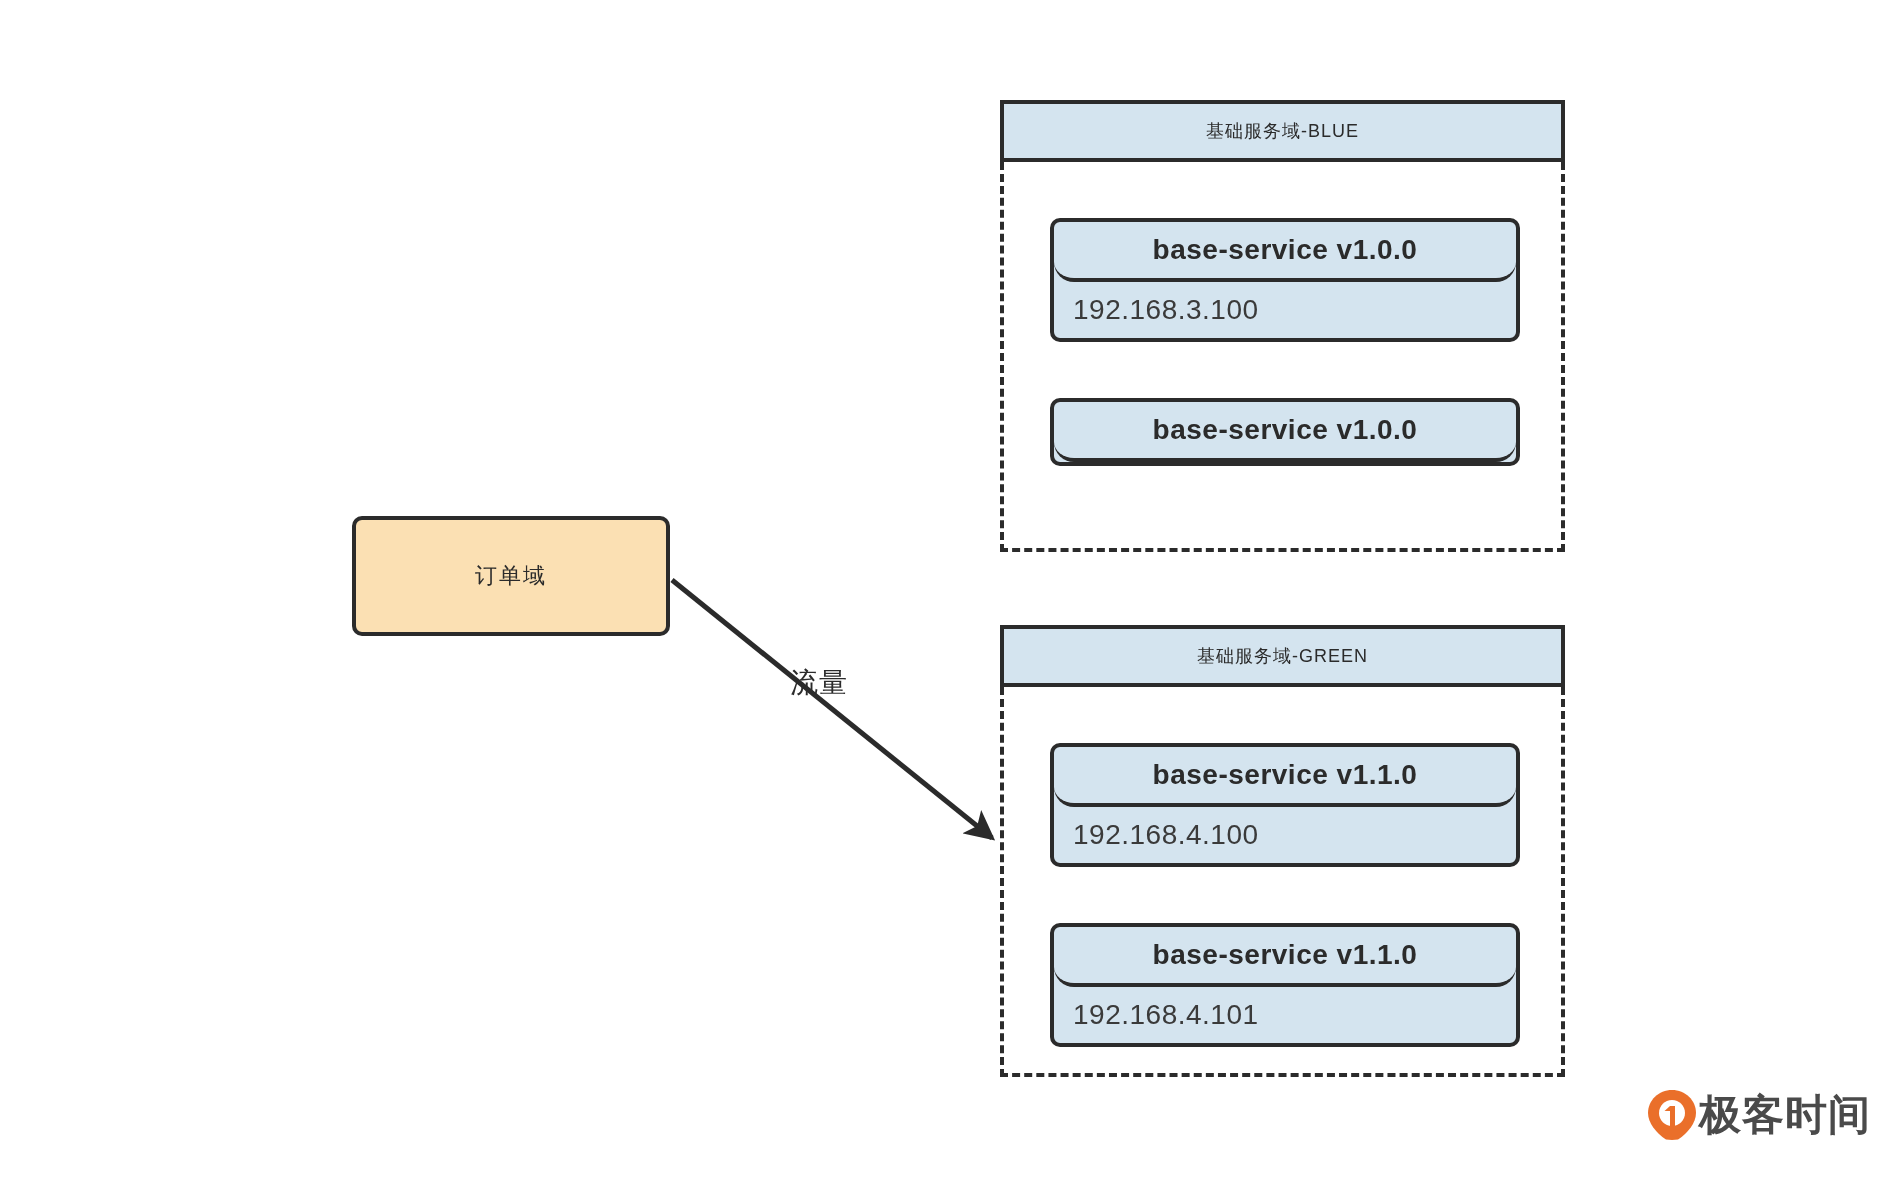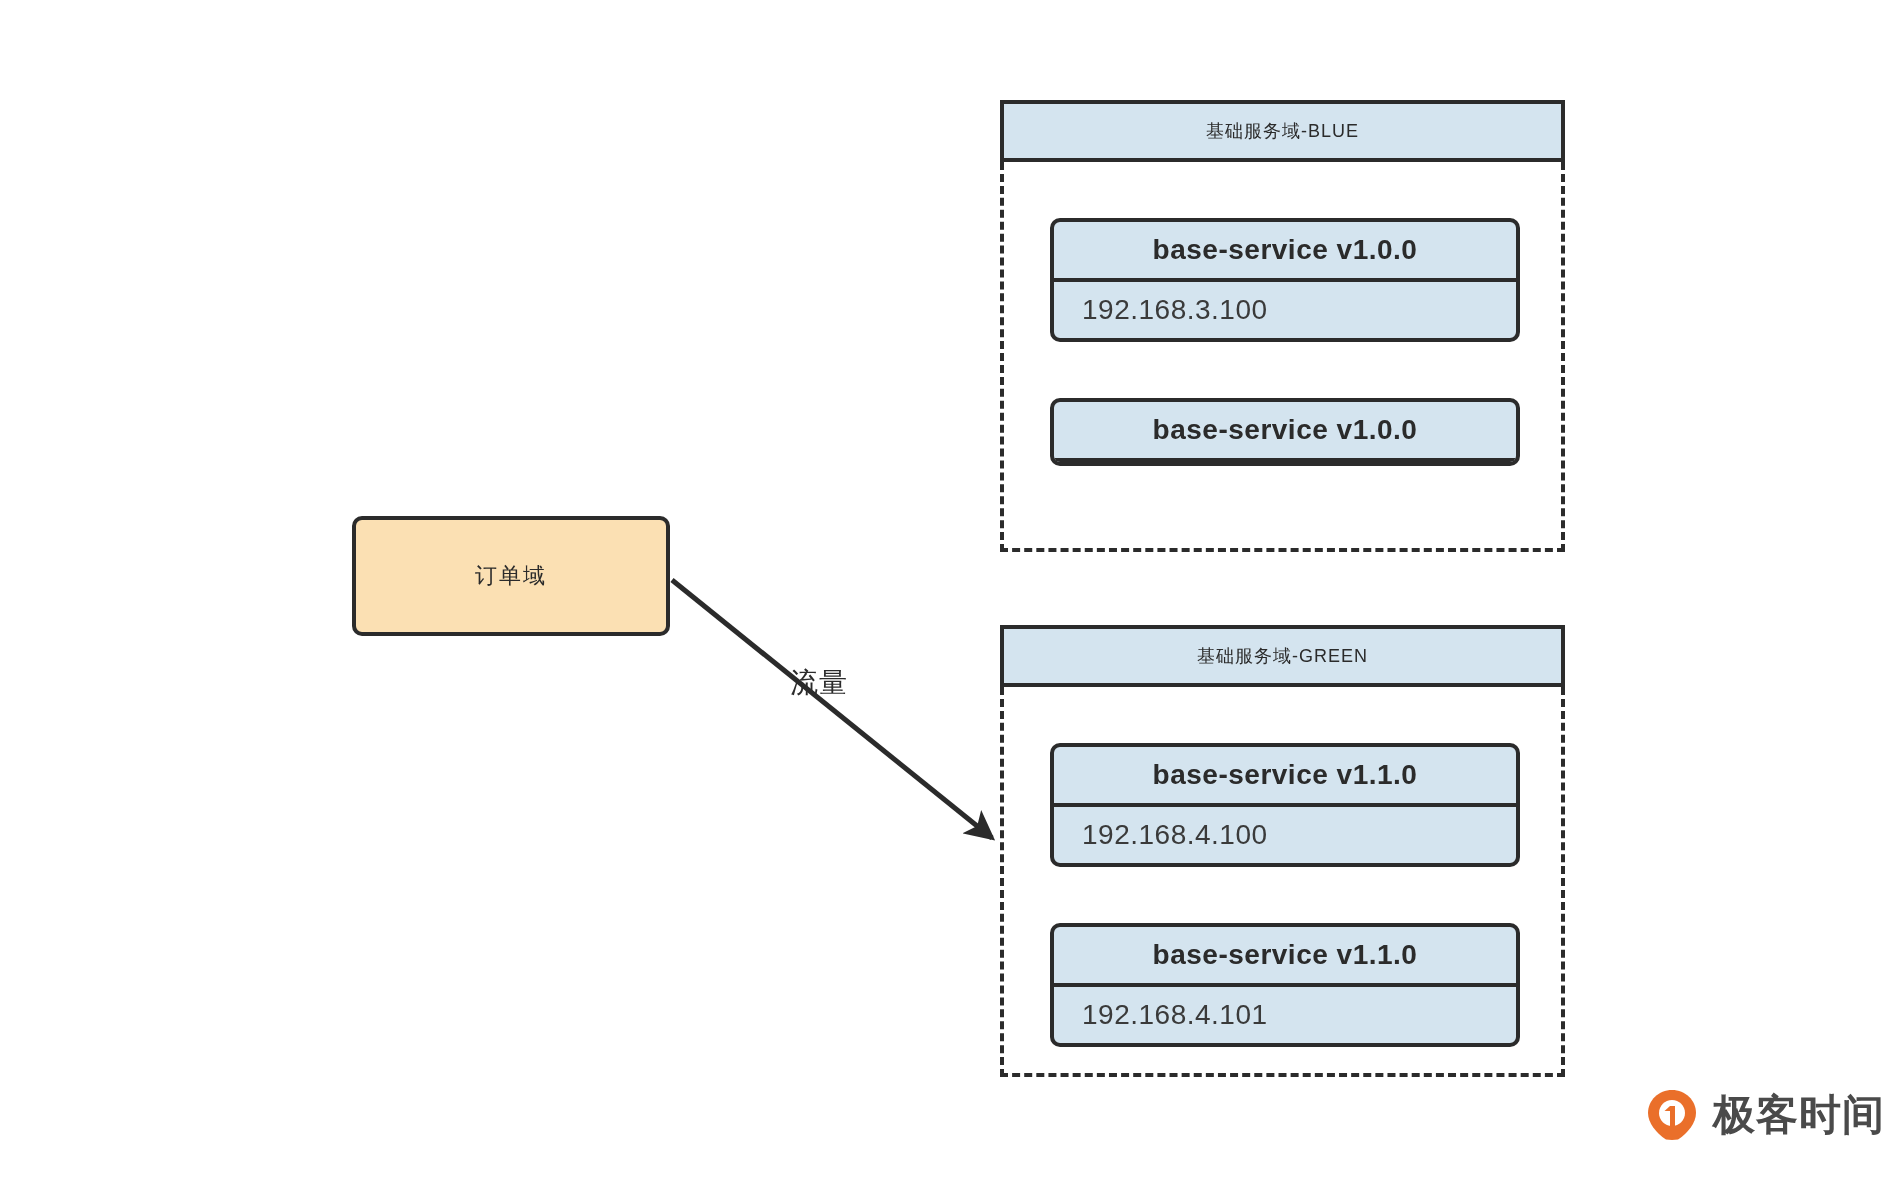--- a/index.html
+++ b/index.html
@@ -75,26 +75,27 @@
   .service-title {
     height: 56px;
     display: flex;
     align-items: center;
     justify-content: center;
     font-size: 28px;
     font-weight: bold;
     color: #2b2b2b;
     border-bottom: 4px solid #2b2b2b;
     letter-spacing: 0.5px;
+    border-radius: 20px;
   }
   .service-ip {
     height: 56px;
     display: flex;
     align-items: center;
-    padding-left: 28px;
+    padding-left: 19px;
     font-size: 28px;
     color: #3a3a3a;
     letter-spacing: 0.5px;
   }
 
   
   .arrow-layer {
     left: 0; top: 0;
     width: 1896px; height: 1178px;
     pointer-events: none;
@@ -108,21 +109,20 @@
     letter-spacing: 1px;
     z-index: 5;
   }
 
   
   .brand {
     left: 1645px;
     top: 1088px;
     display: flex;
     align-items: center;
-    gap: 14px;
     z-index: 5;
   }
   .brand-mark {
     width: 54px;
     height: 54px;
     position: relative;
   }
   .brand-text {
     font-size: 42px;
     font-weight: bold;

